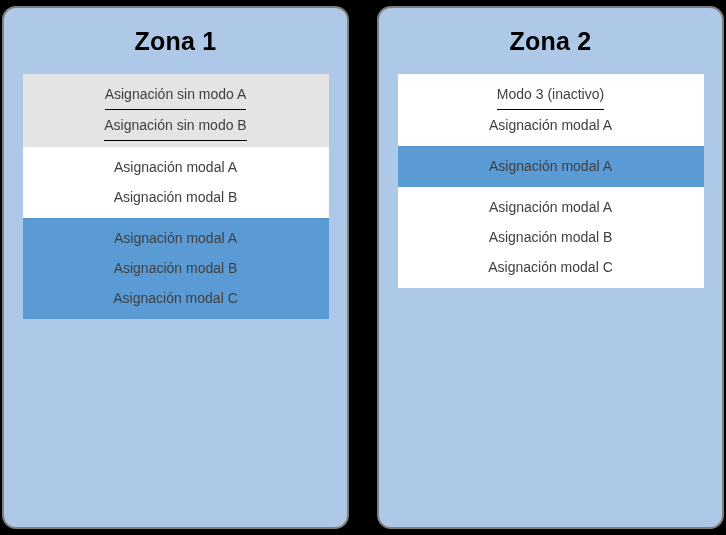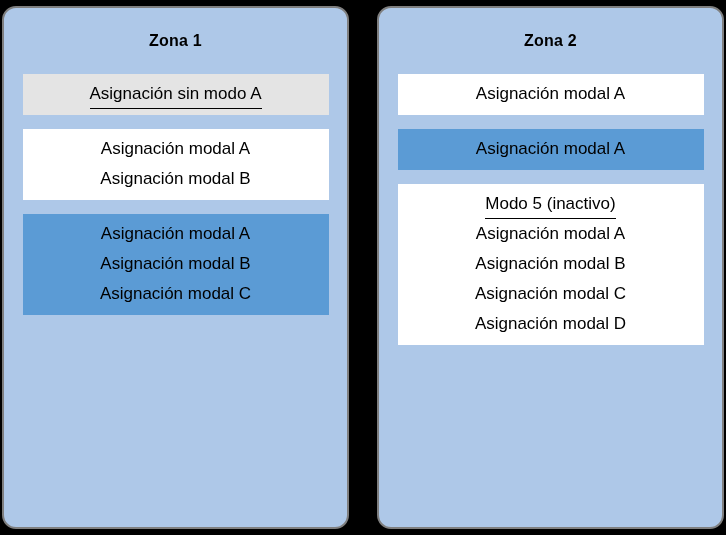--- a/index.html
+++ b/index.html
@@ -47,21 +47,21 @@
     margin: 6px 2px 6px 0;
   }
 
   .zone-gap {
     width: 28px;
     background: #000000;
     flex: none;
   }
 
   .zone-title {
-    font-size: 16px;
+    font-size: 25px;
     font-weight: bold;
     color: #000000;
     text-align: center;
     letter-spacing: 0.2px;
     margin-top: 21px;
     margin-bottom: 0;
     line-height: 24px;
     user-select: none;
   }
 
@@ -70,24 +70,23 @@
     display: flex;
     flex-direction: column;
     align-items: center;
     margin-top: 21px;
   }
 
   .mode-box {
     width: 306px;
     box-sizing: border-box;
     padding: 5px 8px 6px 8px;
-    margin-bottom: 14px;
     text-align: center;
-    color: #000000;
-    font-size: 17px;
+    color: #404040;
+    font-size: 14px;
     line-height: 30px;
   }
 
   .mode-box.nomode   { background: #e4e4e4; }
   .mode-box.inactive { background: #ffffff; }
   .mode-box.active   { background: #5b9bd5; }
 
   .box-header {
     display: block;
     text-align: center;
@@ -116,20 +115,21 @@
 <body>
 
 <div id="diagram">
 
   <div class="zone zone-left">
     <div class="zone-title">Zona 1</div>
     <div class="boxes">
 
       <div class="mode-box nomode">
         <span class="box-line underlined"><span>Asignación sin modo A</span></span>
+        <span class="box-line underlined"><span>Asignación sin modo B</span></span>
       </div>
 
       <div class="mode-box inactive">
         <span class="box-line">Asignación modal A</span>
         <span class="box-line">Asignación modal B</span>
       </div>
 
       <div class="mode-box active">
         <span class="box-line">Asignación modal A</span>
         <span class="box-line">Asignación modal B</span>
@@ -139,31 +139,30 @@
     </div>
   </div>
 
   <div class="zone-gap"></div>
 
   <div class="zone zone-right">
     <div class="zone-title">Zona 2</div>
     <div class="boxes">
 
       <div class="mode-box inactive">
+        <span class="box-header"><span>Modo 3 (inactivo)</span></span>
         <span class="box-line">Asignación modal A</span>
       </div>
 
       <div class="mode-box active">
         <span class="box-line">Asignación modal A</span>
       </div>
 
       <div class="mode-box inactive">
-        <span class="box-header"><span>Modo 5 (inactivo)</span></span>
         <span class="box-line">Asignación modal A</span>
         <span class="box-line">Asignación modal B</span>
         <span class="box-line">Asignación modal C</span>
-        <span class="box-line">Asignación modal D</span>
       </div>
 
     </div>
   </div>
 
 </div>
 
 </body></html>

